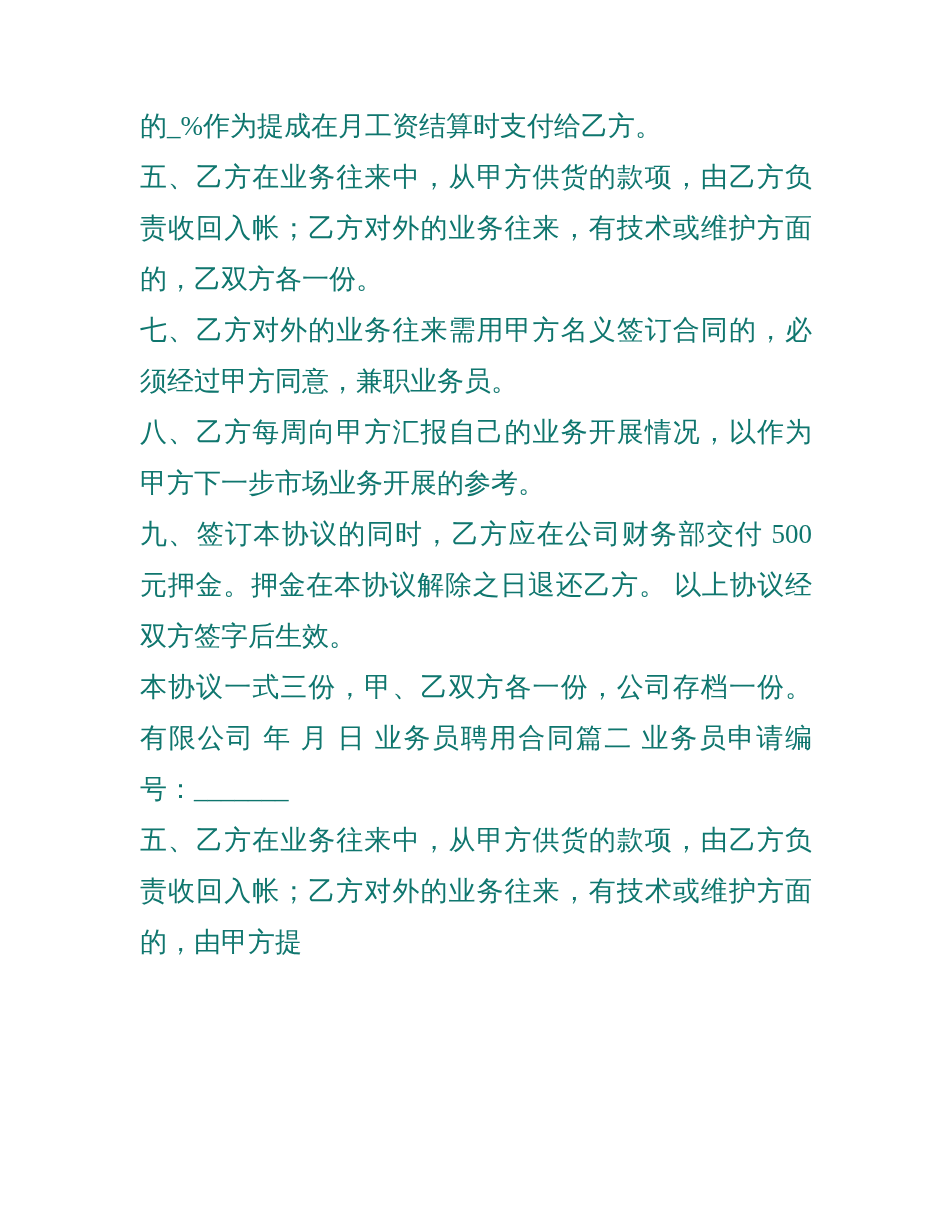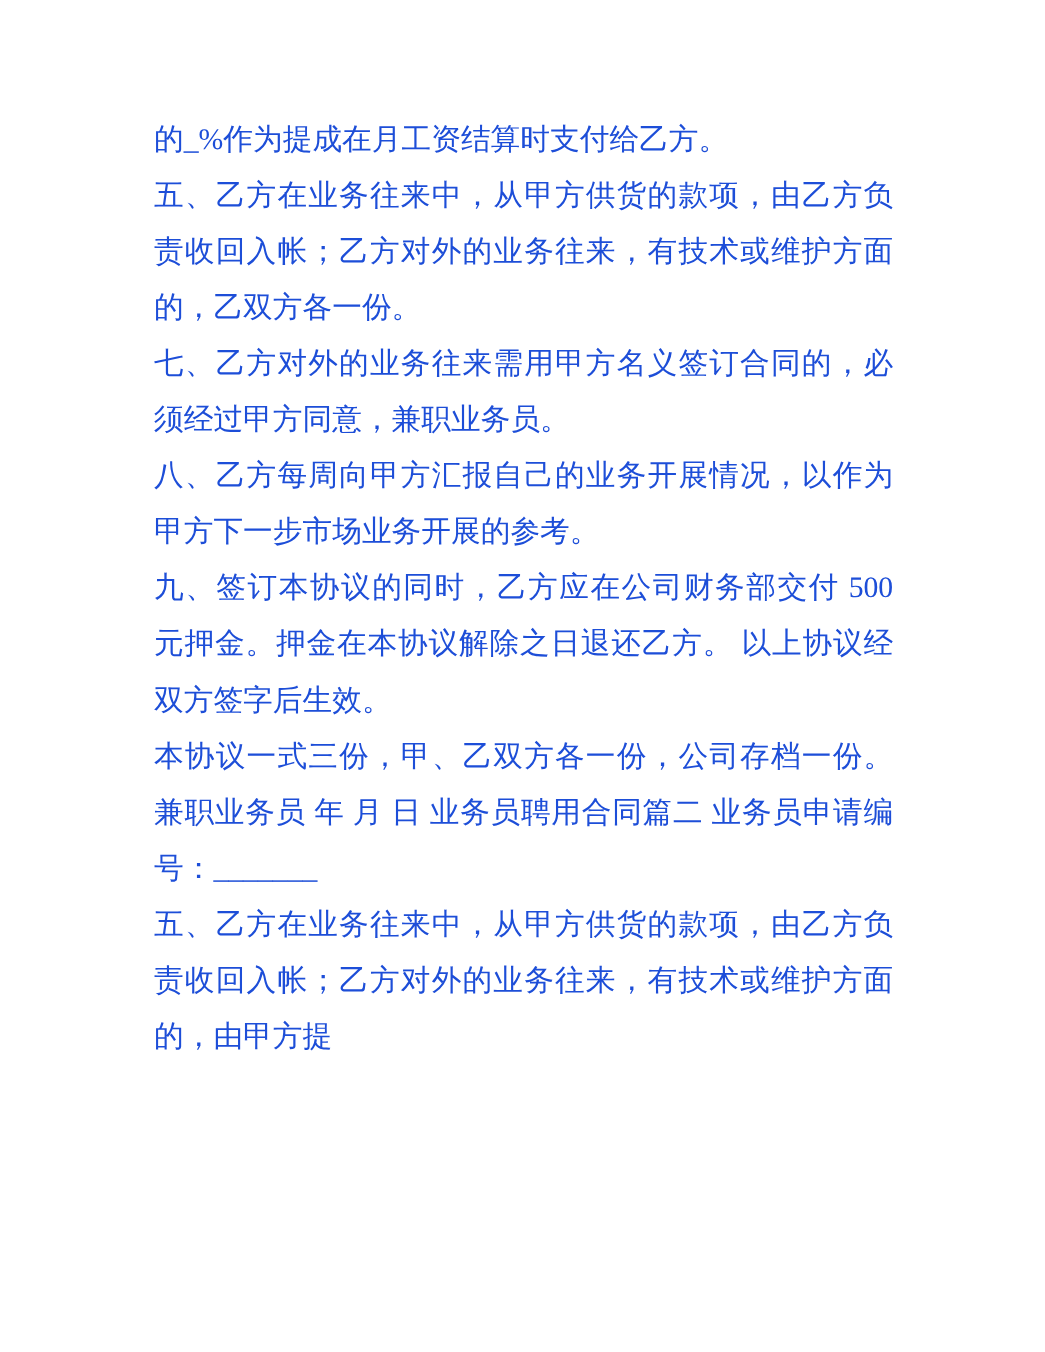--- a/index.html
+++ b/index.html
@@ -15,35 +15,35 @@
     overflow: hidden;
   }
   .text-block {
     position: absolute;
     left: 140px;
     top: 101px;
     width: 672px;
     font-family: "Liberation Serif", "DejaVu Serif", serif;
     font-size: 27px;
     line-height: 51px;
-    color: #1d4ed8;
+    color: #0f766e;
     text-align: justify;
   }
   .text-block p {
     margin: 0;
     padding: 0;
     word-break: break-all;
   }
 </style>
 </head>
 <body>
 
 <div class="page">
   <div class="text-block">
     <p>的_%作为提成在月工资结算时支付给乙方。</p>
     <p>五、乙方在业务往来中，从甲方供货的款项，由乙方负责收回入帐；乙方对外的业务往来，有技术或维护方面的，乙双方各一份。</p>
     <p>七、乙方对外的业务往来需用甲方名义签订合同的，必须经过甲方同意，兼职业务员。</p>
     <p>八、乙方每周向甲方汇报自己的业务开展情况，以作为甲方下一步市场业务开展的参考。</p>
     <p>九、签订本协议的同时，乙方应在公司财务部交付 500 元押金。押金在本协议解除之日退还乙方。 以上协议经双方签字后生效。</p>
-    <p>本协议一式三份，甲、乙双方各一份，公司存档一份。 兼职业务员 年 月 日 业务员聘用合同篇二 业务员申请编号：_______</p>
+    <p>本协议一式三份，甲、乙双方各一份，公司存档一份。 有限公司 年 月 日 业务员聘用合同篇二 业务员申请编号：_______</p>
     <p>五、乙方在业务往来中，从甲方供货的款项，由乙方负责收回入帐；乙方对外的业务往来，有技术或维护方面的，由甲方提</p>
   </div>
 </div>
 
 </body></html>

